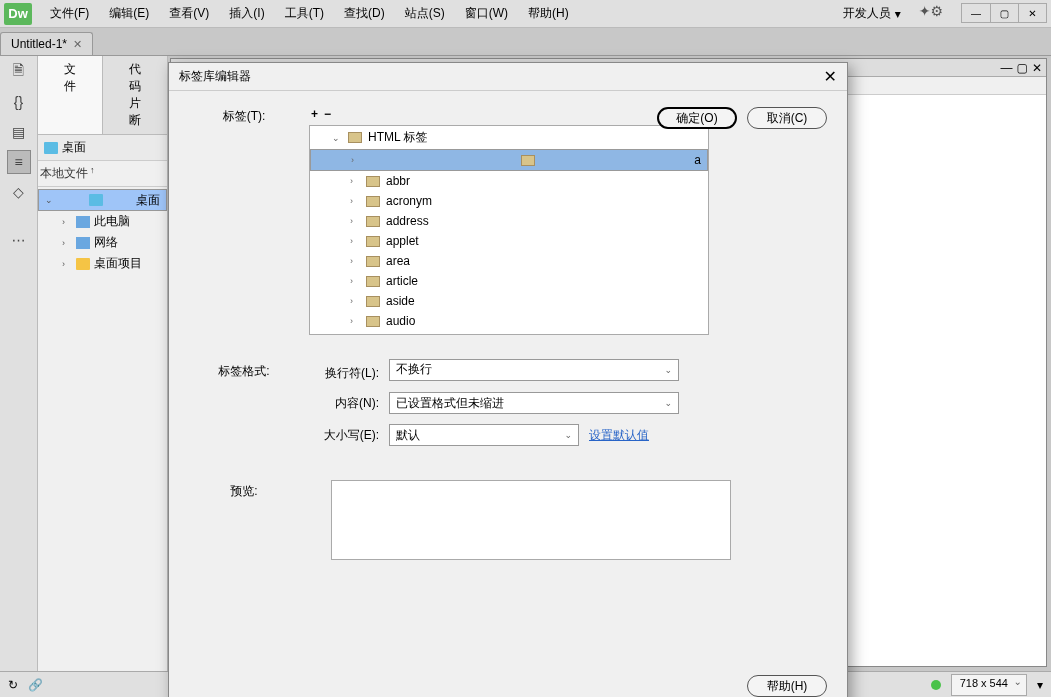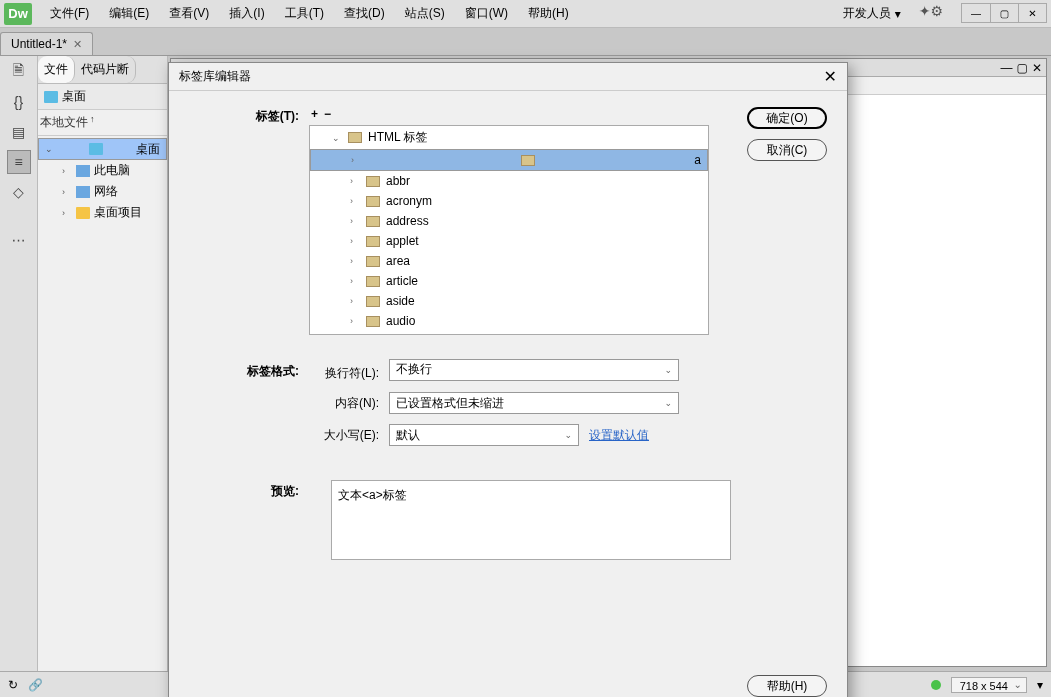--- a/index.html
+++ b/index.html
@@ -22,21 +22,21 @@
 .doc-tab .close { font-size:11px; color:#666; }
 
 
 .workspace { position:absolute; top:56px; left:0; right:0; bottom:26px; display:flex; }
 .left-toolstrip { width:38px; background:#e0e0e0; border-right:1px solid #bbb; display:flex; flex-direction:column; align-items:center; padding-top:4px; gap:6px; }
 .tool-ic { width:24px; height:24px; display:flex; align-items:center; justify-content:center; font-size:14px; color:#444; }
 .tool-ic.active { background:#bbb; border:1px solid #888; }
 
 .side-panel { width:130px; background:#f0f0f0; border-right:1px solid #bbb; display:flex; flex-direction:column; }
 .panel-tabs { display:flex; background:#e0e0e0; border-bottom:1px solid #bbb; }
-.ptab { padding:5px 6px; border-right:1px solid #bbb;border-radius:9px; }
+.ptab { padding:5px 26px; border-right:1px solid #bbb; }
 .ptab.active { background:#f8f8f8; }
 .panel-header { display:flex; align-items:center; gap:4px; padding:4px 6px; background:#eaeaea; border-bottom:1px solid #ccc; }
 .folder-ic { width:14px; height:12px; background:#5bbce4; display:inline-block; border-radius:1px; }
 .folder-ic.yellow { background:#f5c445; }
 .panel-sub { padding:4px 2px; font-size:11px; color:#333; border-bottom:1px solid #ccc; display:flex; align-items:flex-start; }
 .panel-sub .arrow { margin-left:2px; font-size:9px; }
 .tree { padding:2px 0; }
 .tree-row { display:flex; align-items:center; gap:4px; padding:2px 4px 2px 8px; }
 .tree-row.sel { background:#9fc5f8; }
 .tree-row .exp { width:10px; font-size:9px; color:#555; }
@@ -48,44 +48,44 @@
 .inner-titlebar { height:18px; background:#ddd; border-bottom:1px solid #aaa; display:flex; align-items:center; justify-content:flex-end; padding-right:4px; font-size:10px; gap:4px; }
 .ruler { height:18px; background:#f0f0f0; border-bottom:1px solid #ccc; position:relative; overflow:hidden; font-size:9px; color:#777; }
 .ruler span { position:absolute; top:2px; }
 
 
 .dialog { position:absolute; left:168px; top:62px; width:680px; height:652px; background:#f0f0f0; border:1px solid #888; box-shadow:4px 4px 14px rgba(0,0,0,0.35); z-index:100; }
 .dialog-title { height:28px; border-bottom:1px solid #ccc; display:flex; align-items:center; padding:0 10px; font-size:12px; }
 .dialog-close { margin-left:auto; font-size:16px; cursor:default; }
 .dialog-body { padding:14px 20px; display:flex; flex-direction:column; gap:10px; }
 .dlg-row { display:flex; align-items:flex-start; gap:10px; }
-.dlg-label { width:110px; text-align:right; padding-top:3px;font-weight:bold; }
+.dlg-label { width:110px; text-align:center; padding-top:3px; }
 .tag-plus-minus { display:flex; gap:6px; font-size:14px; font-weight:bold; padding:2px 0 4px 2px; }
 .tree-box { width:400px; height:210px; background:#fff; border:1px solid #aaa; overflow-y:auto; }
 .tree-box .node { display:flex; align-items:center; gap:6px; padding:3px 6px; }
 .tree-box .node.sel { background:#8fb7e4; }
 .tree-box .node .chev { width:10px; font-size:9px; color:#666; }
 .tree-box .fold { width:14px; height:11px; background:#d8c48a; border:1px solid #a89060; display:inline-block; }
 .tree-box .indent1 { padding-left:22px; }
 .tree-box .indent2 { padding-left:40px; }
 .dlg-btn { width:80px; height:22px; border:1px solid #555; border-radius:11px; background:#f4f4f4; display:flex; align-items:center; justify-content:center; }
 .dlg-btn.primary { border:2px solid #000; }
-.right-btns { position:absolute; right:20px; top:44px; display:flex; flex-direction:column; gap:10px; }
+.right-btns { position:absolute; right:20px; top:44px; display:flex; gap:10px; }
 .form-row { display:flex; align-items:center; gap:10px; }
 .sel { height:22px; border:1px solid #999; background:#fff; padding:0 6px; display:flex; align-items:center; justify-content:space-between; }
 .sel .dd { font-size:9px; color:#666; }
 .link { color:#2864c7; text-decoration:underline; }
 .preview-box { width:400px; height:80px; background:#fff; border:1px solid #aaa; padding:6px; line-height:1.4; font-family:SimSun,monospace; }
 .help-btn { position:absolute; right:20px; bottom:16px; }
 
 
 .statusbar { position:absolute; left:0; right:0; bottom:0; height:26px; background:#e0e0e0; border-top:1px solid #aaa; display:flex; align-items:center; padding:0 8px; gap:10px; }
 .statusbar .right { margin-left:auto; display:flex; align-items:center; gap:10px; }
 .green-dot { width:10px; height:10px; border-radius:50%; background:#4bc24b; }
-.size-box { border:1px solid #aaa; padding:2px 18px 0 8px; background:#f4f4f4; position:relative; font-size:11px; }
+.size-box { border:1px solid #aaa; padding:2px 18px 6px 8px; background:#f4f4f4; position:relative; font-size:11px; }
 .size-box::after { content:"⌄"; position:absolute; right:4px; top:1px; font-size:10px; color:#666; }
 </style>
 </head>
 <body>
 
 <div class="menubar">
   <div class="dw-logo">Dw</div>
   <div class="menu-item">文件(F)</div>
   <div class="menu-item">编辑(E)</div>
   <div class="menu-item">查看(V)</div>
@@ -291,19 +291,18 @@
       <div class="sel" style="width:190px;">
           <span>默认</span>
           <span class="dd">⌄</span>
         </div>
       <a class="link" href="#">设置默认值</a>
     </div>
 
     <div class="dlg-row" style="margin-top:24px;gap:32px;">
       <div class="dlg-label">预览:</div>
       <div class="preview-box">
-        <div>文本&lt;a&gt;标签</div>
       </div>
     </div>
   </div>
 
   <div class="dlg-btn help-btn">帮助(H)</div>
 </div>
 
 </body></html>

